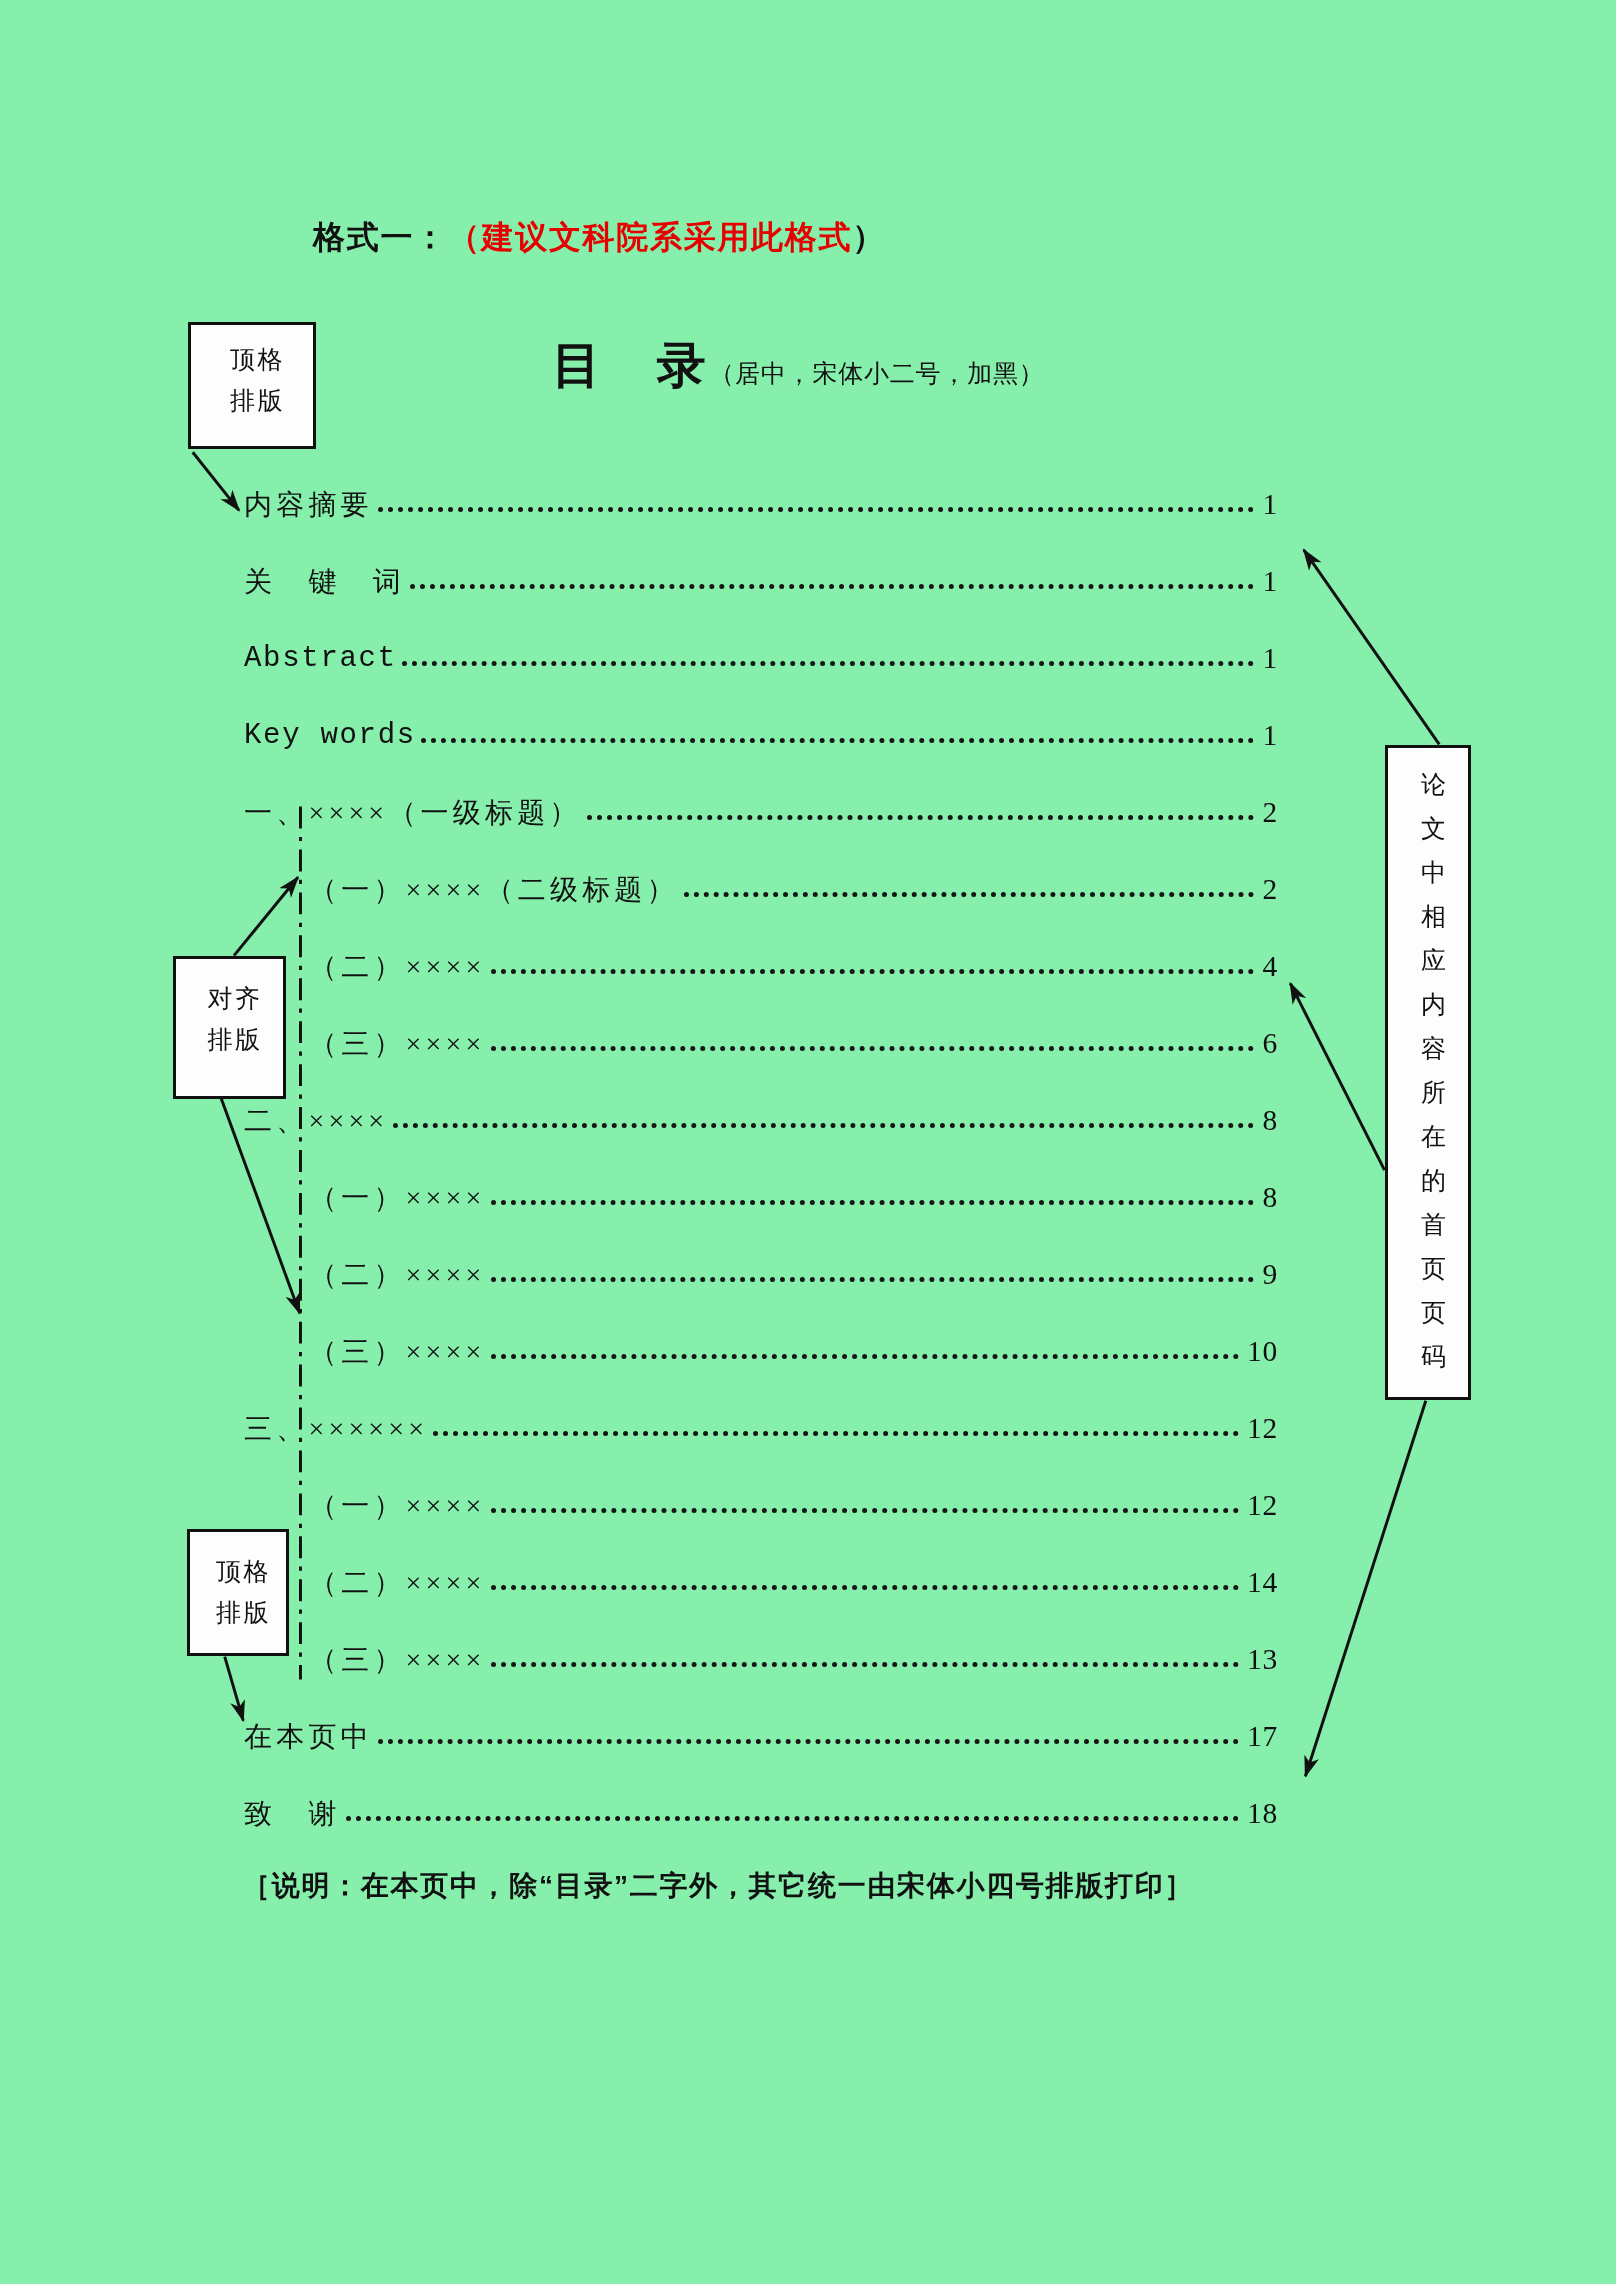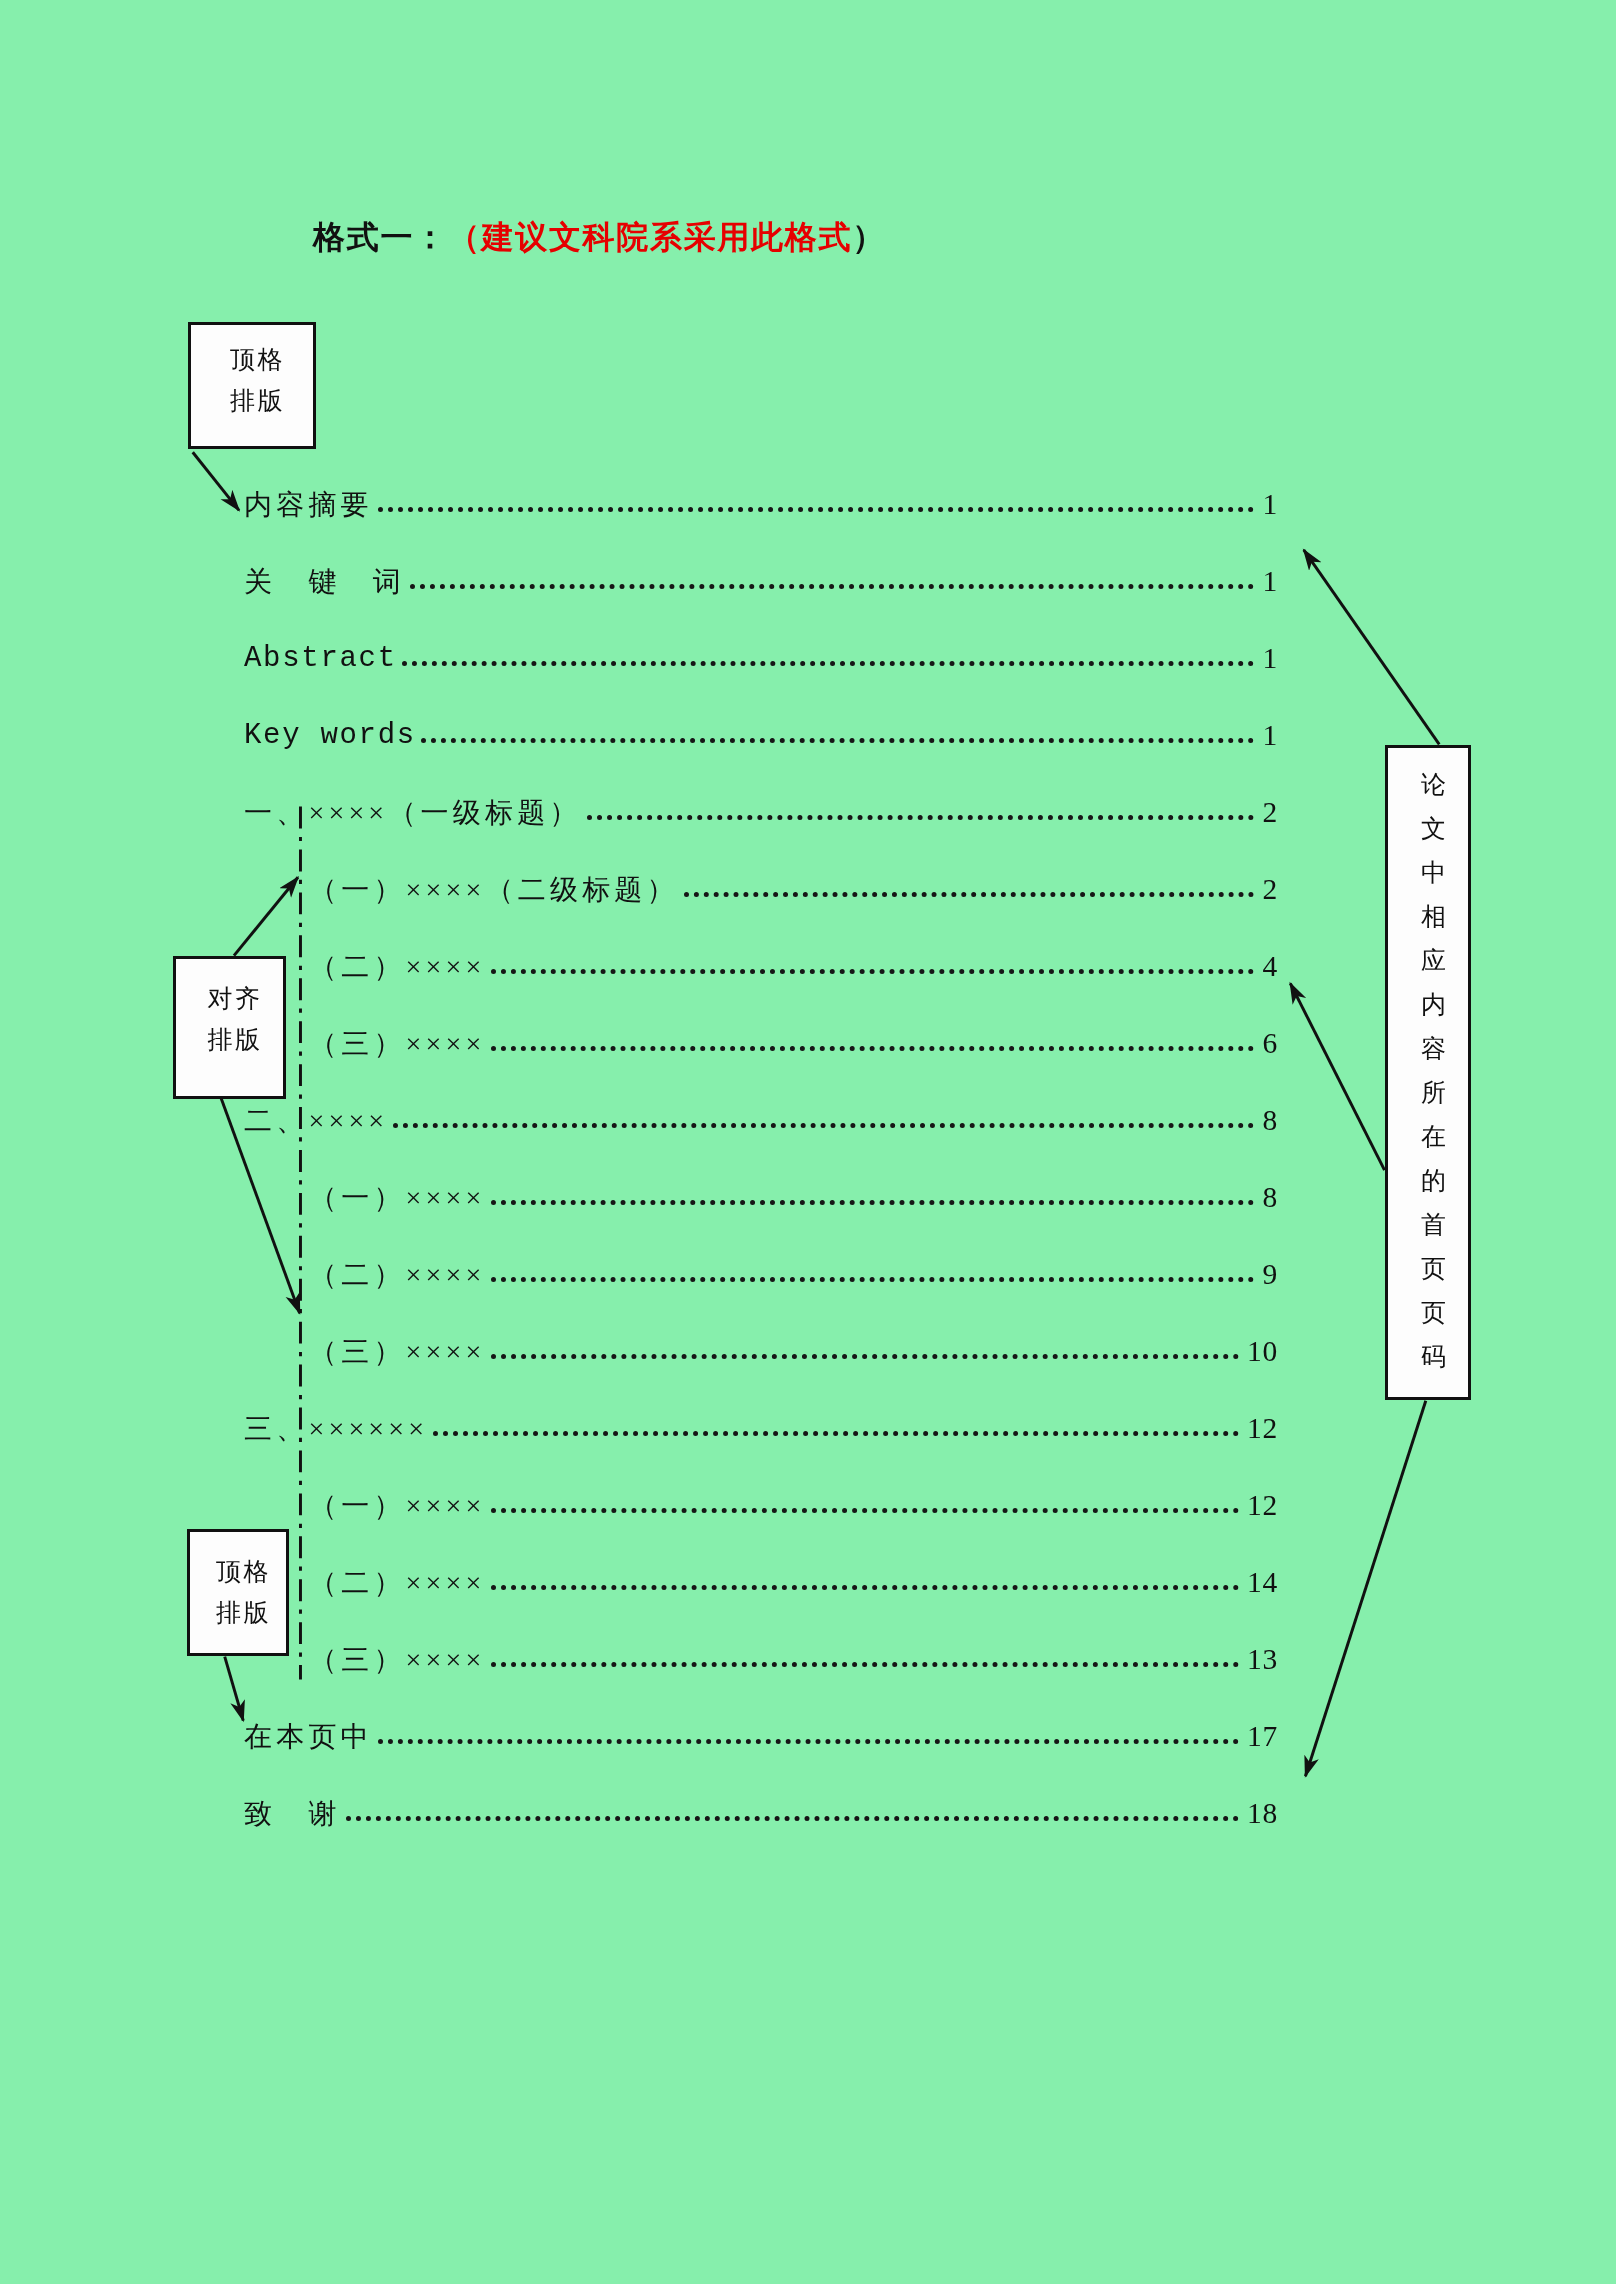--- a/index.html
+++ b/index.html
@@ -93,20 +93,23 @@
 
     <line x1="1645" y1="1390" x2="1533" y2="1168" stroke="#111" stroke-width="3.5" marker-end="url(#ah)"></line>
 
     <line x1="1694" y1="1664" x2="1551" y2="2110" stroke="#111" stroke-width="3.5" marker-end="url(#ah)"></line>
   </svg>
 
   <div class="header">
     <span>格式一：</span><span class="hl">（建议文科院系采用此格式</span><span>）</span>
   </div>
 
+  <div class="title">
+    <span class="t-main">目　录</span><span class="t-note">（居中，宋体小二号，加黑）</span>
+  </div>
 
   <div class="box box1">
     <div class="bline">顶格</div>
     <div class="bline">排版</div>
   </div>
 
   <div class="box box2">
     <div class="bline">对齐</div>
     <div class="bline">排版</div>
   </div>
@@ -219,15 +222,16 @@
         <span class="leader"></span>
         <span class="pagenum">17</span>
       </div>
       <div class="row main">
         <span class="label">致　谢</span>
         <span class="leader"></span>
         <span class="pagenum">18</span>
       </div>
     </div>
 
+  <div class="footnote">［说明：在本页中，除“目录”二字外，其它统一由宋体小四号排版打印］</div>
 
 </div>
 
 
 </body></html>

